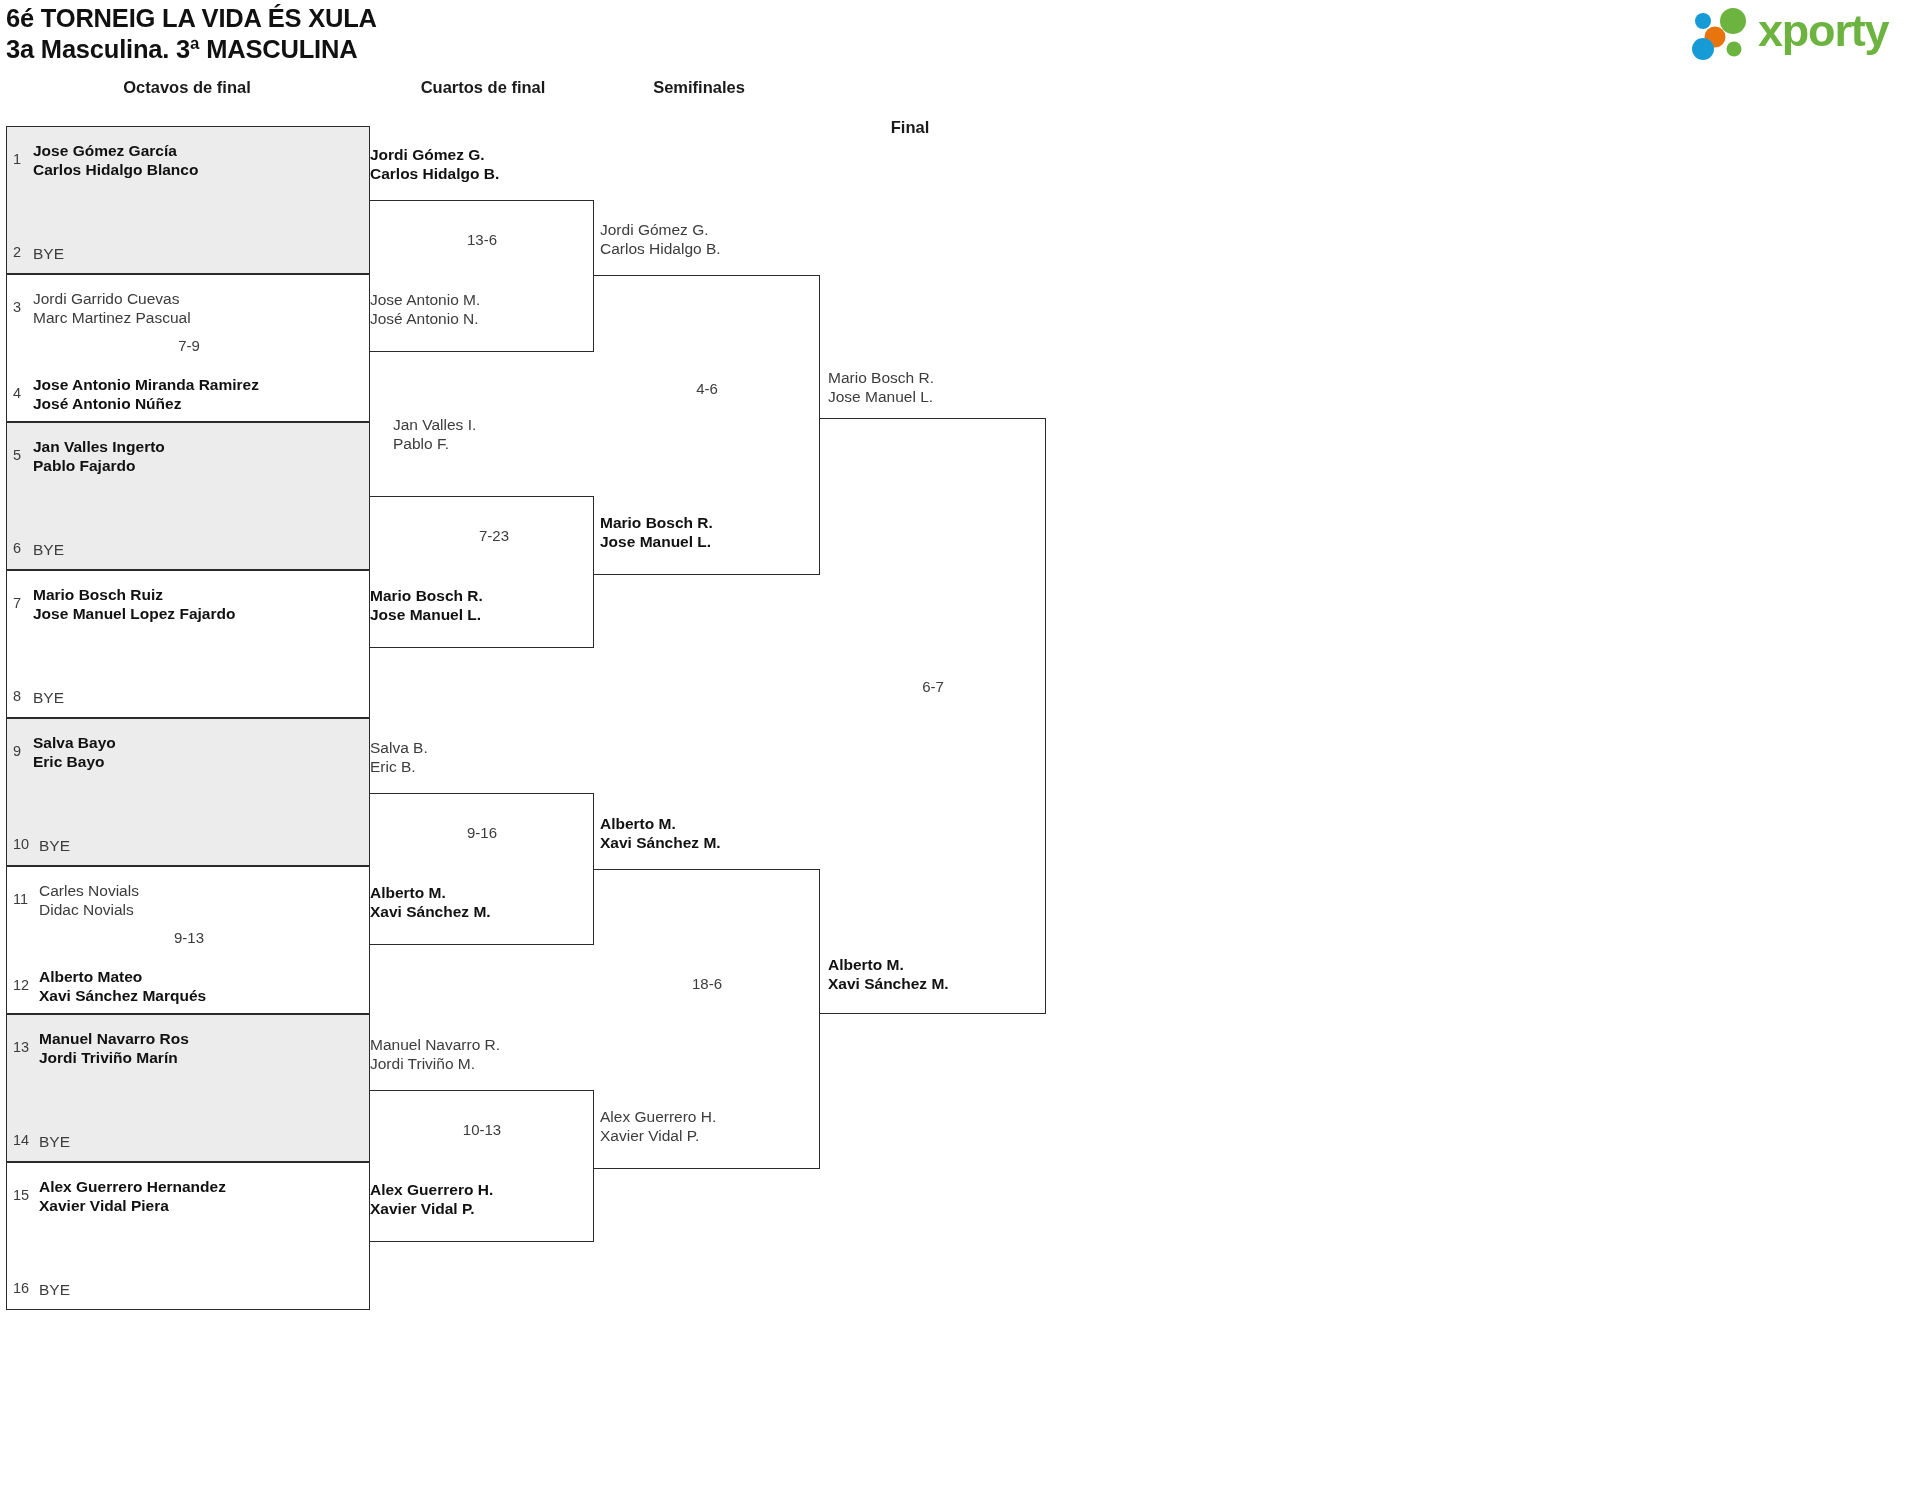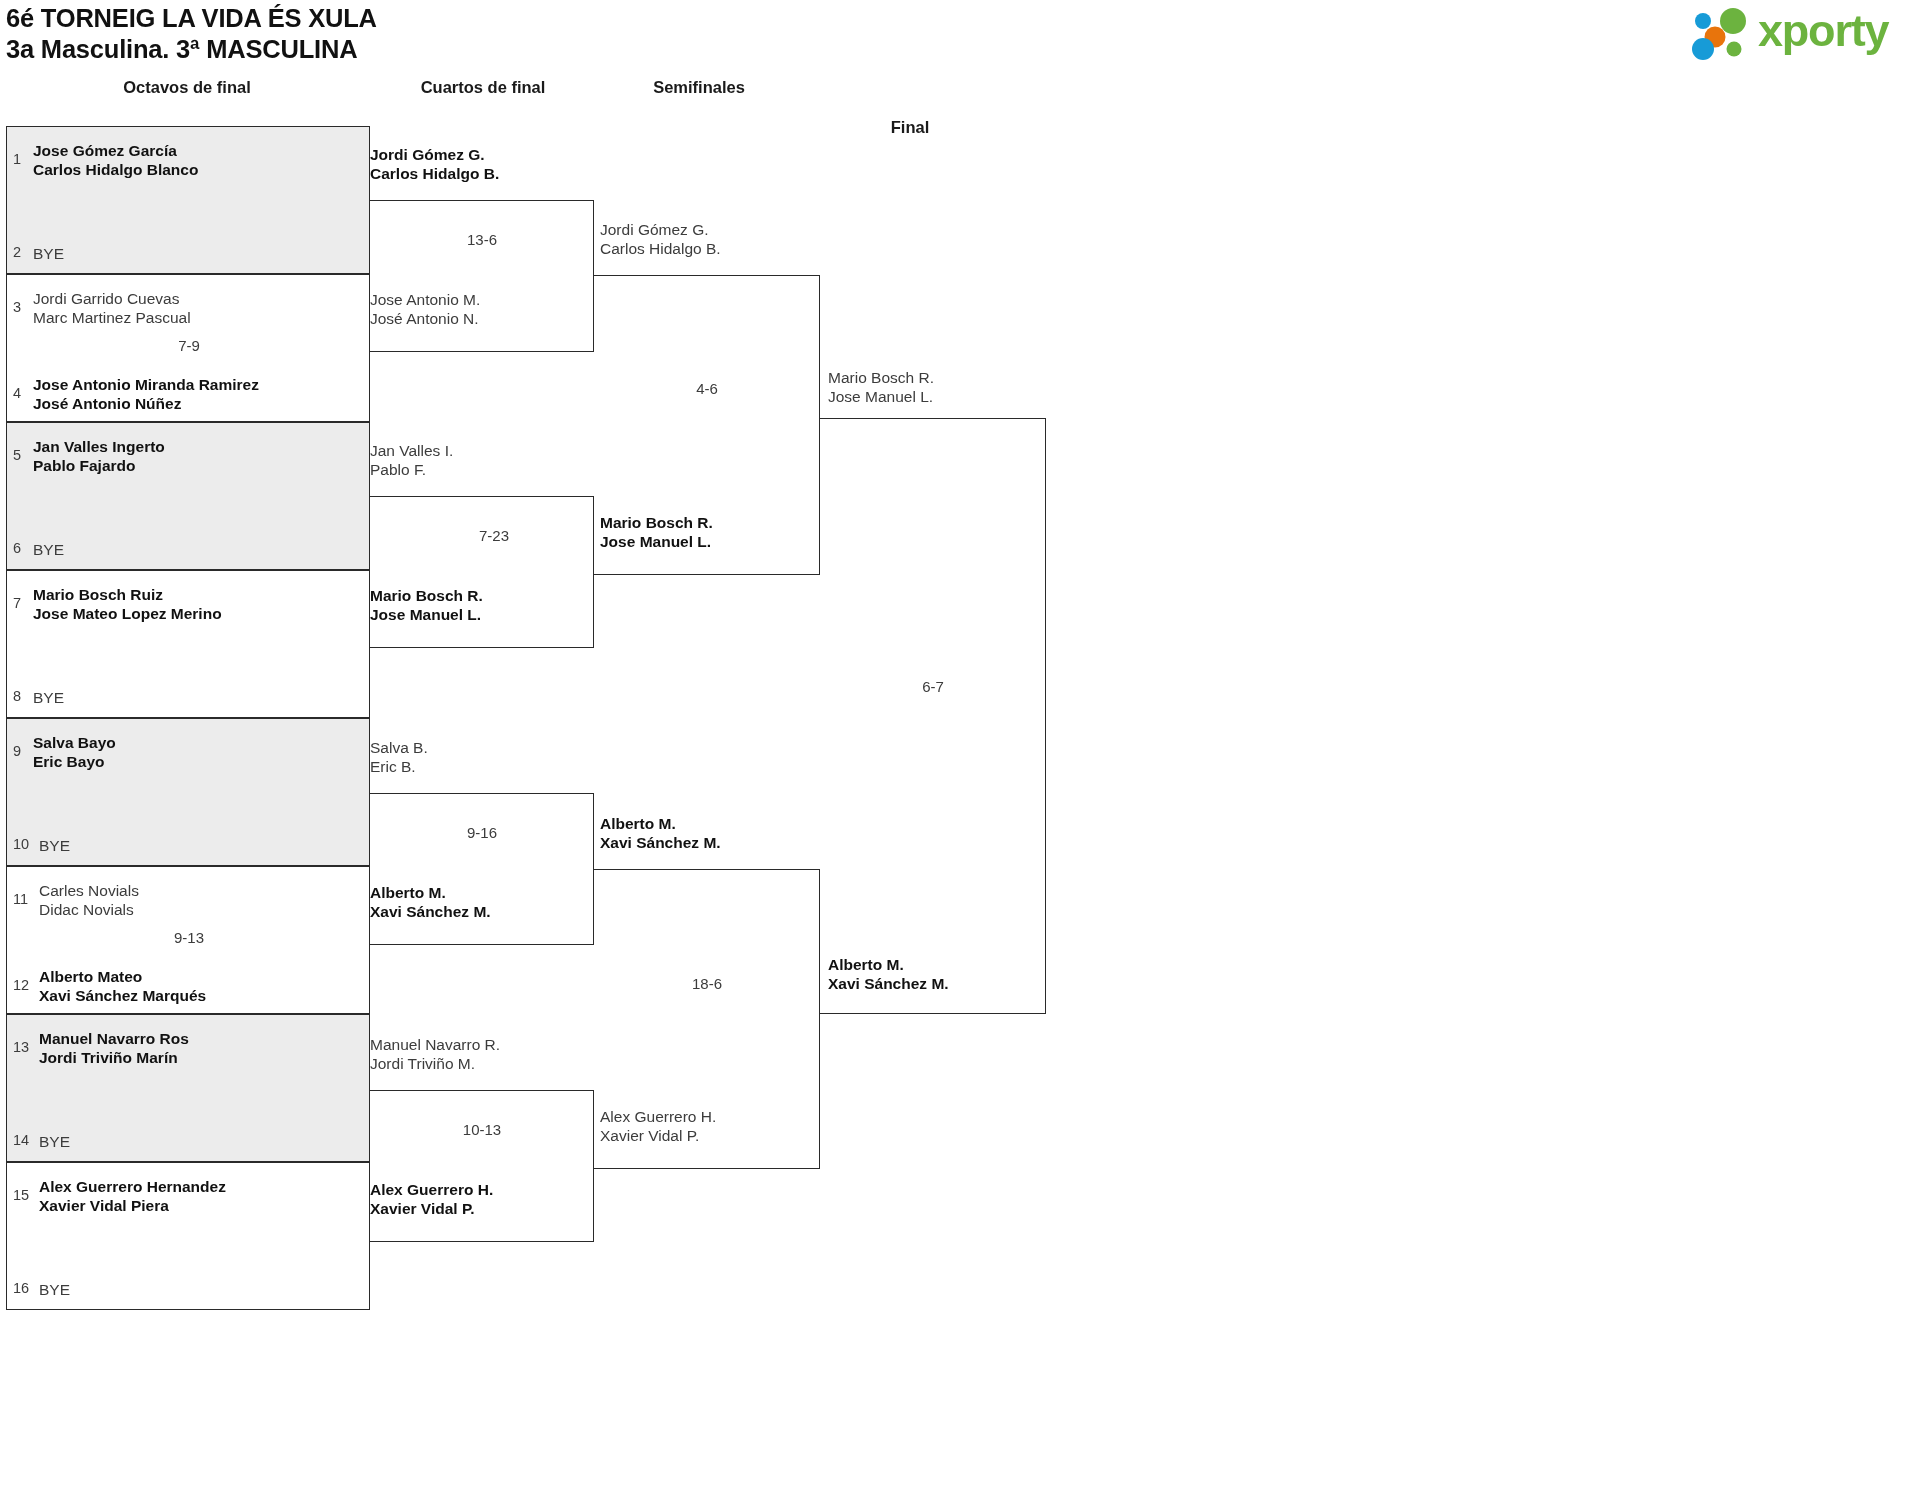--- a/index.html
+++ b/index.html
@@ -142,21 +142,21 @@
     </div>
     <div class="seed-num" style="top:117px;">6</div>
     <div class="seed-bye" style="top:117px;">BYE</div>
     <div class="r1-score" style="top:64px;"></div>
   </div>
 
   <div class="r1-box" style="top:570px;height:148px;">
     <div class="seed-num" style="top:24px;">7</div>
     <div class="seed-names win" style="top:14px;">
       <div>Mario Bosch Ruiz</div>
-      <div>Jose Mateo Lopez Merino</div>
+      <div>Jose Manuel Lopez Fajardo</div>
     </div>
     <div class="seed-num" style="top:117px;">8</div>
     <div class="seed-bye" style="top:117px;">BYE</div>
     <div class="r1-score" style="top:64px;"></div>
   </div>
 
   <div class="r1-box shaded" style="top:718px;height:148px;">
     <div class="seed-num" style="top:24px;">9</div>
     <div class="seed-names win" style="top:14px;">
       <div>Salva Bayo</div>
@@ -208,21 +208,21 @@
     <div>Jordi Gómez G.</div>
     <div>Carlos Hidalgo B.</div>
   </div>
   <div class="slot" style="left:370px;top:290px;">
     <div>Jose Antonio M.</div>
     <div>José Antonio N.</div>
   </div>
   <div class="score" style="left:370px;top:231px;width:224px;">13-6</div>
 
   <div class="conn" style="left:370px;top:496px;width:224px;height:152px;"></div>
-  <div class="slot" style="left:370px;top:441px;">
+  <div class="slot" style="left:370px;top:415px;padding-left:23px;">
     <div>Jan Valles I.</div>
     <div>Pablo F.</div>
   </div>
   <div class="slot win" style="left:370px;top:586px;">
     <div>Mario Bosch R.</div>
     <div>Jose Manuel L.</div>
   </div>
   <div class="score" style="left:370px;top:527px;width:248px;">7-23</div>
 
   <div class="conn" style="left:370px;top:793px;width:224px;height:152px;"></div>

